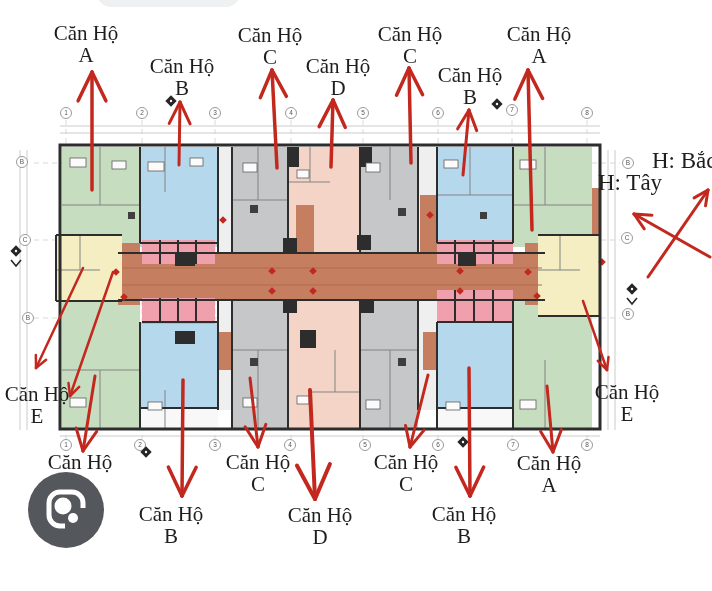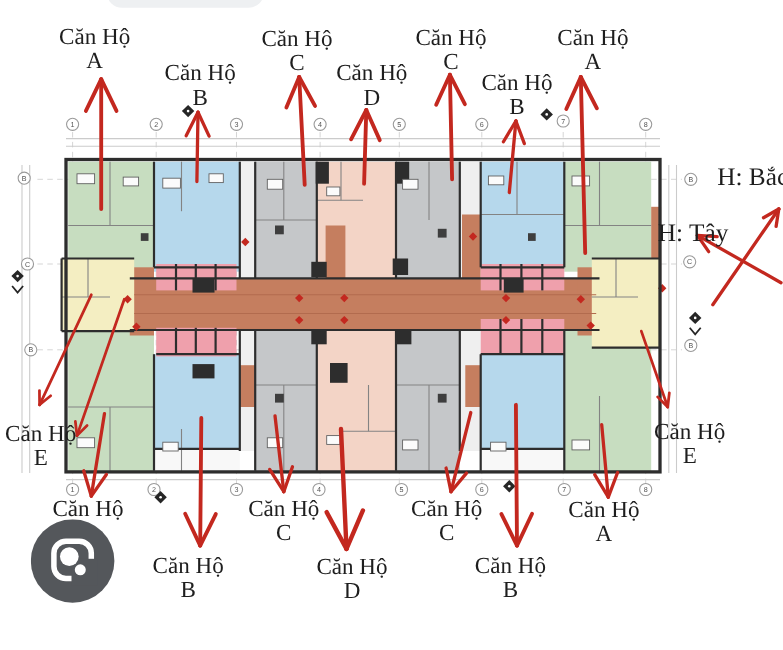--- a/index.html
+++ b/index.html
@@ -342,21 +342,21 @@
       </g>
       <g>
         <line x1="710" y1="257" x2="634" y2="214" stroke="#c3281f" stroke-width="3" stroke-linecap="round"></line>
         <line x1="651.9621229835444" y1="215.1671066463803" x2="634" y2="214" stroke="#c3281f" stroke-width="3" stroke-linecap="round"></line>
         <line x1="644.2512086553601" y1="228.79569941247357" x2="634" y2="214" stroke="#c3281f" stroke-width="3" stroke-linecap="round"></line>
       </g>
     </svg>
 
   <div class="labels">
     <div class="compass-label" style="left:652px;top:148px">H: Bắc</div>
-    <div class="compass-label" style="left:598px;top:199px">H: Tây</div>
+    <div class="compass-label" style="left:598px;top:170px">H: Tây</div>
   <div class="apt-label" style="left: 86px; top: 22px;">
         <div>Căn Hộ</div>
         <div>A</div>
       </div>
       <div class="apt-label" style="left: 182px; top: 55px;">
         <div>Căn Hộ</div>
         <div>B</div>
       </div>
       <div class="apt-label" style="left: 270px; top: 24px;">
         <div>Căn Hộ</div>

